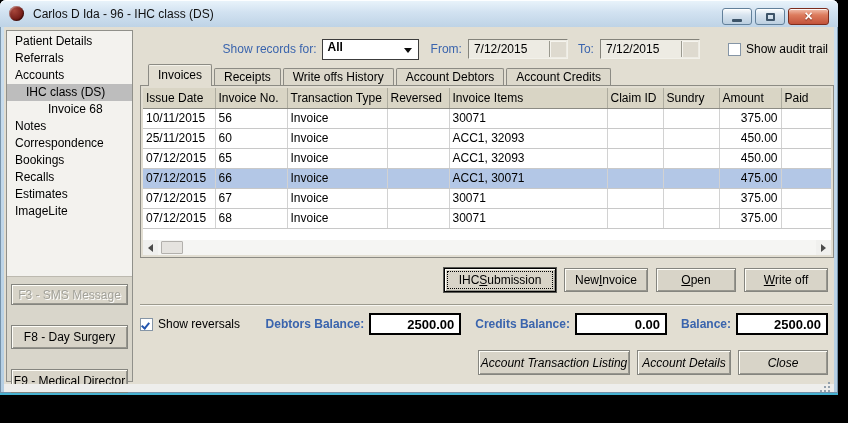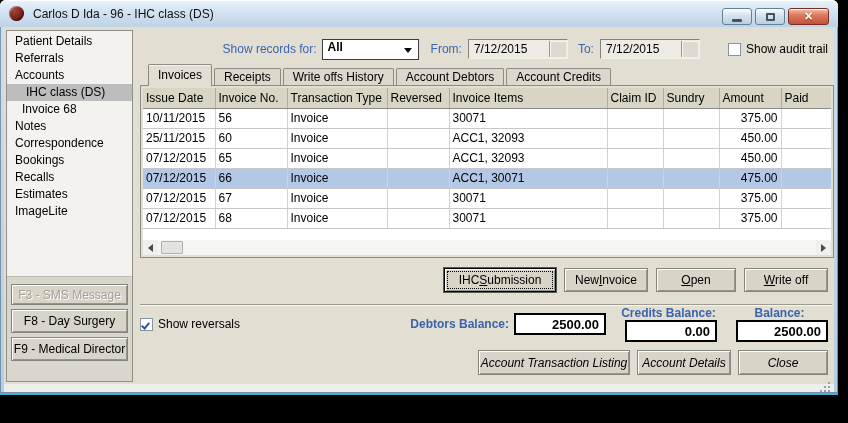--- a/index.html
+++ b/index.html
@@ -47,25 +47,25 @@
                    -4px -4px 0 #93a1ad, 0 -8px 0 #93a1ad; }
 
   
   .sidebar { position:absolute; left:2px; top:3px; width:127px; height:352px;
              background:#d9d6cb; border:1px solid #90908a; }
   .nav-list { position:absolute; left:0; top:0; right:0; height:246px;
               background:#f3f2ee; border-bottom:1px solid #bcb9af; padding-top:2px; }
   .nav-item { height:17px; line-height:17px; font-size:12px; color:#000;
               padding-left:8px; white-space:nowrap; cursor:default; }
   .nav-item.indent-1 { padding-left:19px; }
-  .nav-item.indent-2 { padding-left:15px; }
+  .nav-item.indent-2 { padding-left:41px; }
   .nav-item.selected { background:#bdbdbd; }
 
   .side-buttons { position:absolute; left:4px; right:4px; top:253px;
-                  display:flex; flex-direction:column; gap:4px; }
+                  display:flex; flex-direction:column; gap:20px; }
   .btn-classic { background:#d8d4c8; border:1px solid #85857f; color:#000;
                  font-size:12px; text-align:center; cursor:default;
                  display:flex; align-items:center; justify-content:center;
                  box-shadow: inset 1px 1px 0 #fffef8, inset -1px -1px 0 #97968e; }
   .side-buttons .btn-classic { height:24px; }
   .side-buttons .btn-classic:first-child { height:21px; }
   .btn-classic.disabled { color:#a2a199; text-shadow:1px 1px 0 #ffffff; }
 
   
   .main { position:absolute; left:130px; top:0; width:700px; height:357px; }
@@ -144,21 +144,21 @@
 
   .balance-row { position:absolute; left:6px; right:6px; top:285px; height:24px;
                  display:flex; align-items:center; }
   .reversals-box { display:flex; align-items:center; }
   .bal-label { color:#3a64ad; font-size:12px; font-weight:bold; white-space:nowrap; }
   .bal-box { width:92px; height:22px; background:#fff; border:2px solid #000;
              font-size:13px; font-weight:bold; color:#000;
              display:flex; align-items:center; justify-content:flex-end;
              padding-right:5px; margin-left:5px; }
   .grp-debtors { margin-left:auto; display:flex; align-items:center; }
-  .grp { margin-left:14px; display:flex; align-items:center;flex-direction:column; }
+  .grp { margin-left:14px; display:flex; align-items:center; }
 
   .footer { position:absolute; left:0; top:323px; right:6px; height:26px;
             display:flex; justify-content:flex-end; gap:7px;font-style:italic; }
   .footer .btn-classic { height:25px; }
   .btn-atl { width:152px; }
   .btn-ad  { width:94px; }
   .btn-close { width:90px; }
 </style>
 </head>
 <body>

